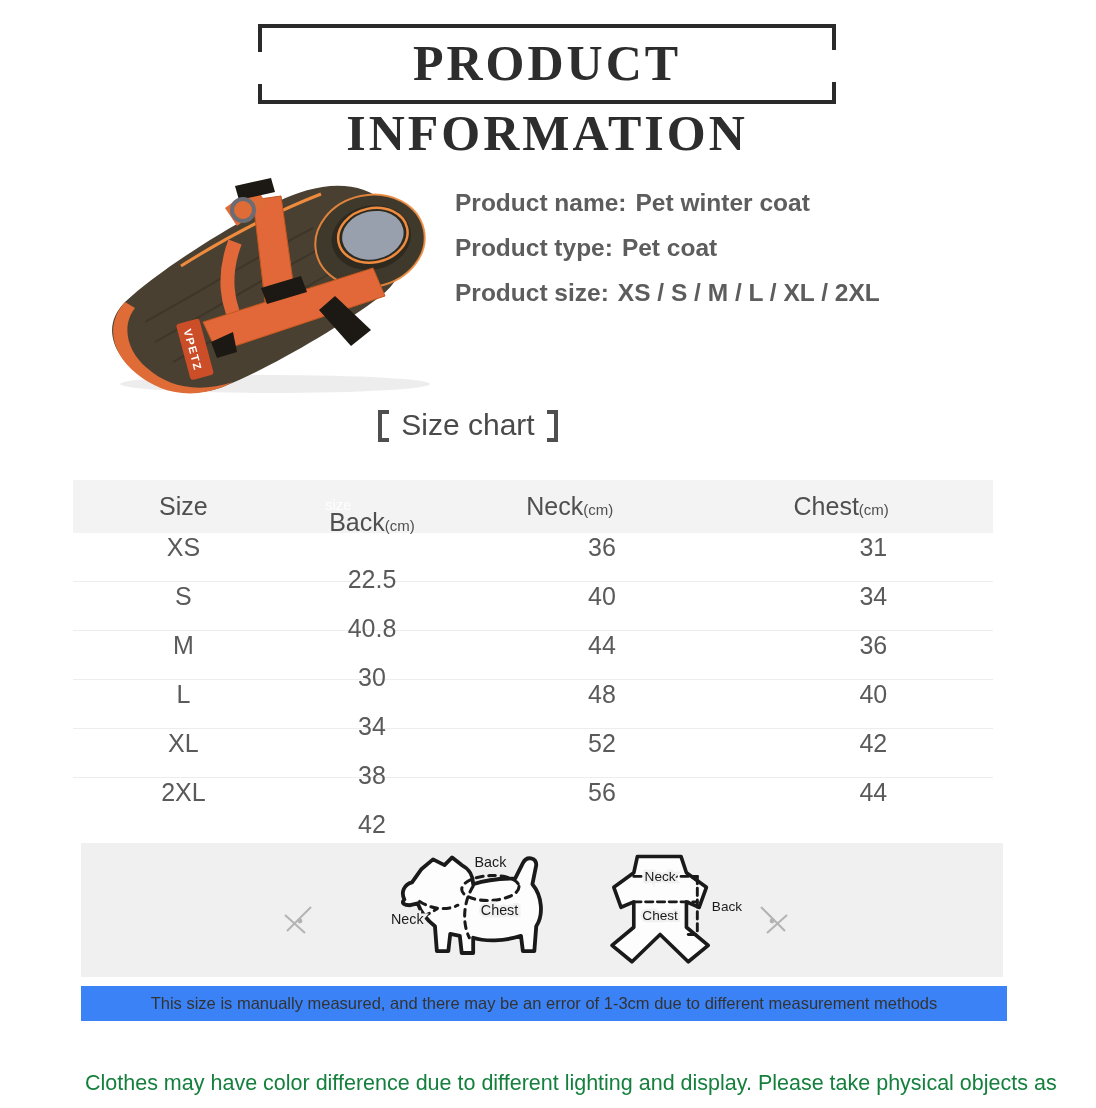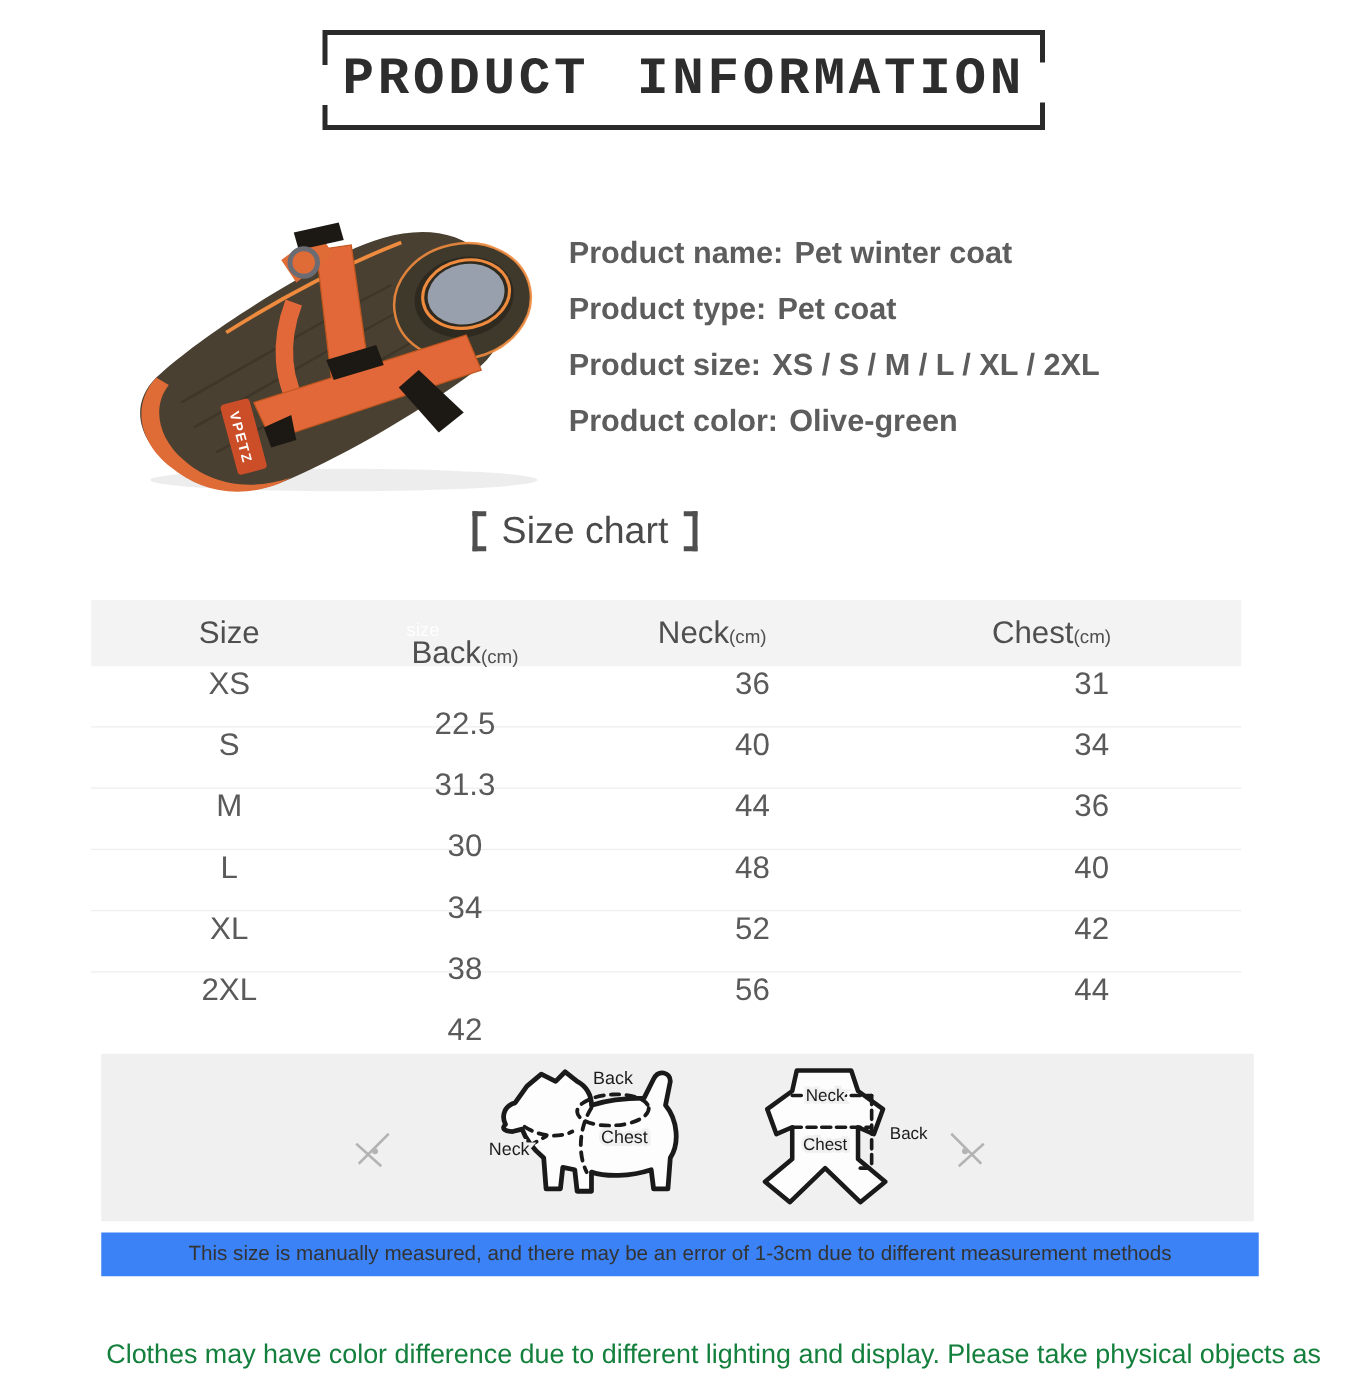--- a/index.html
+++ b/index.html
@@ -9,22 +9,22 @@
     position:relative;overflow:hidden;
   }
   .page{position:absolute;inset:0;}
 
   
   .header-box{
     position:absolute;left:258px;top:24px;width:578px;height:80px;
     border:4px solid #2a2a2a;box-sizing:border-box;text-align:center;
   }
   .header-box h1{
-    margin:0;line-height:70px;font-family:Liberation Mono, monospace;
-    font-size:42px;font-weight:700;letter-spacing:3px;word-spacing:10px;color:#2d2d2d;
+    margin:0;line-height:70px;font-family:Liberation Serif, serif;
+    font-size:50px;font-weight:700;letter-spacing:3px;word-spacing:10px;color:#2d2d2d;
   }
   .gap{position:absolute;width:10px;background:#ffffff;}
   .gap-l{left:-7px;top:24px;height:32px;}
   .gap-r{right:-7px;top:22px;height:32px;}
 
   
   .photo{position:absolute;left:85px;top:146px;width:360px;height:250px;}
 
   
   .details{position:absolute;left:455px;top:180px;}
@@ -121,21 +121,20 @@
         <rect x="-10" y="-12" width="58" height="24" rx="3" fill="#cc4e28"></rect>
         <text x="19" y="6" text-anchor="middle" style="font-size:11px;font-weight:bold;fill:#ffffff;letter-spacing:1.5px;">VPETZ</text>
       </g>
     </svg>
   </div>
 
   <div class="details">
     <p class="detail-line"><span>Product name:</span><span class="val">Pet winter coat</span></p>
     <p class="detail-line"><span>Product type:</span><span class="val">Pet coat</span></p>
     <p class="detail-line"><span>Product size:</span><span class="val">XS / S / M / L / XL / 2XL</span></p>
-    <p class="detail-line"><span>Product color:</span><span class="val">Olive-green</span></p>
   </div>
 
   <div class="chart-heading">
     <span class="bracket bl"></span><span>Size chart</span><span class="bracket br"></span>
   </div>
 
   <div class="size-table">
     <div class="t-head">
       <span class="wm">size</span>
       <div class="cell c1"><span>Size</span><span class="unit"></span></div>
@@ -144,21 +143,21 @@
       <div class="cell c3"><span>Chest</span><span class="unit">(cm)</span></div>
     </div>
     <div class="t-row">
       <div class="cell c1">XS</div>
       <div class="cell c2">22.5</div>
       <div class="cell c3">36</div>
       <div class="cell c4">31</div>
     </div>
     <div class="t-row">
       <div class="cell c1">S</div>
-      <div class="cell c2">31.3</div>
+      <div class="cell c2">40.8</div>
       <div class="cell c3">40</div>
       <div class="cell c4">34</div>
     </div>
     <div class="t-row">
       <div class="cell c1">M</div>
       <div class="cell c2">30</div>
       <div class="cell c3">44</div>
       <div class="cell c4">36</div>
     </div>
     <div class="t-row">

